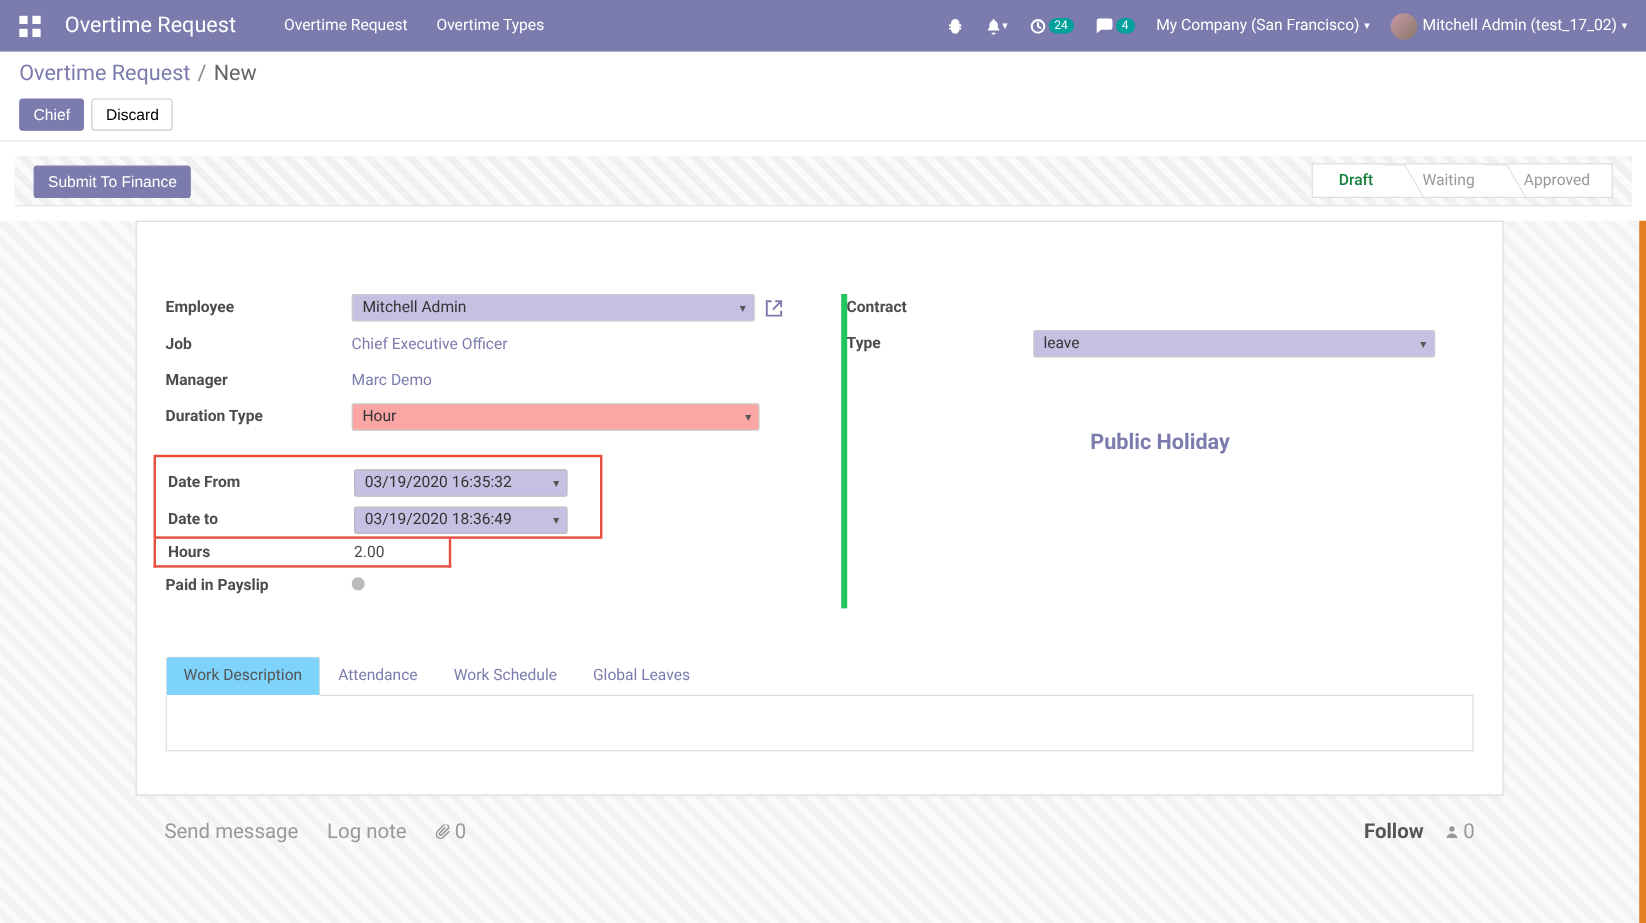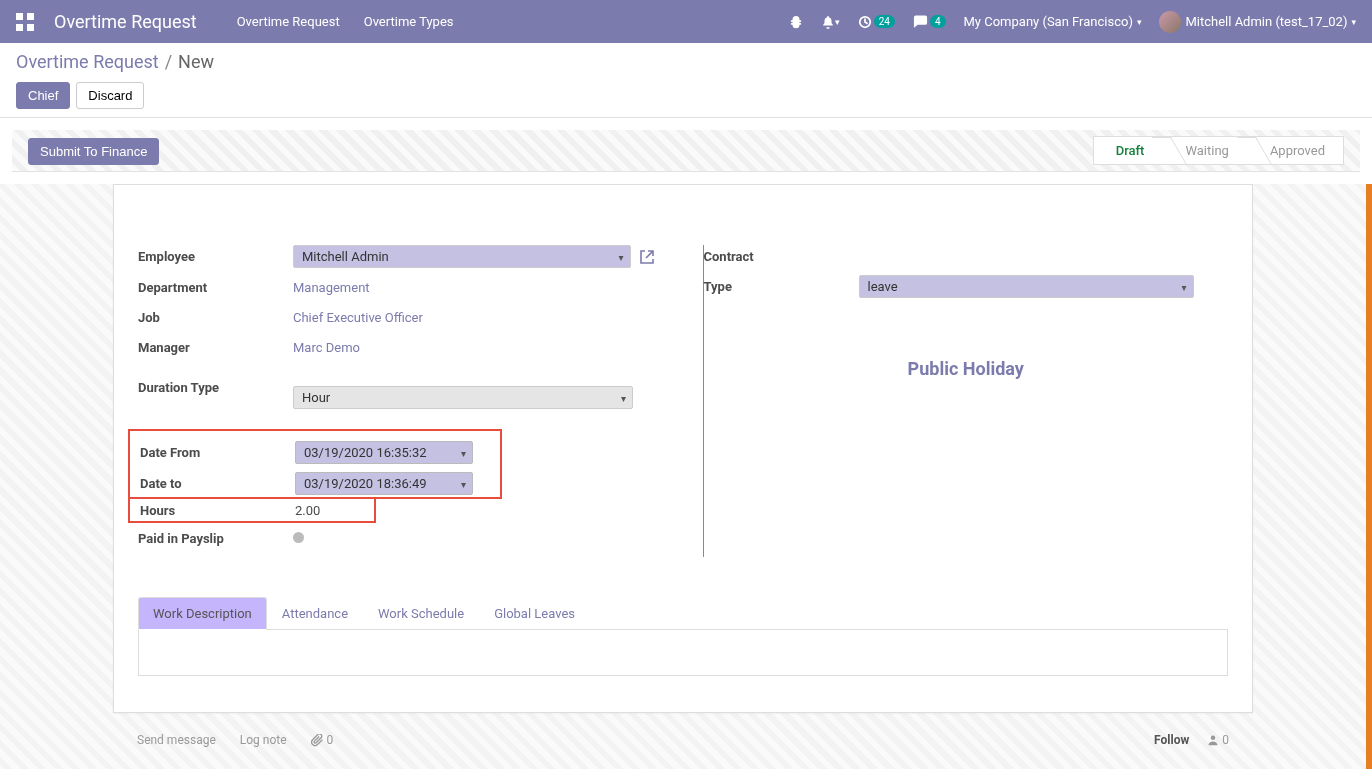--- a/index.html
+++ b/index.html
@@ -46,21 +46,21 @@
 .row-2col { display: flex; gap: 40px; }
 .col { flex: 1; }
 
 .field-row { display: flex; align-items: center; margin-bottom: 8px; min-height: 22px; }
 .field-label { width: 155px; font-weight: 700; color: #4c4c4c; font-size: 13px; flex-shrink: 0; }
 .field-value { flex: 1; }
 .link-val { color: #7c7bad; cursor: pointer; }
 
 .input-sel { width: 100%; padding: 3px 22px 3px 8px; border: 1px solid #ccc; border-radius: 2px; background: #c5c1e3; color: #333; font-size: 13px; position: relative; display: inline-block; }
 .input-sel .sel-caret { position: absolute; right: 6px; top: 50%; transform: translateY(-50%); font-size: 10px; color: #555; }
-.input-plain-sel { width: 100%; padding: 3px 22px 3px 8px; border: 1px solid #ccc; border-radius: 2px; background: #e5e5e5; color: #333; font-size: 13px; position: relative; display: inline-block; margin-top: 20px; }
+.input-plain-sel { width: 100%; padding: 3px 22px 3px 8px; border: 1px solid #ccc; border-radius: 2px; background: #fca5a5; color: #333; font-size: 13px; position: relative; display: inline-block; }
 .input-plain-sel .sel-caret { position: absolute; right: 6px; top: 50%; transform: translateY(-50%); font-size: 10px; color: #555; }
 
 .external-link-icon { color: #7c7bad; cursor: pointer; margin: 0 8px; }
 
 .upload-btn { background: #7c7bad; color: #fff; padding: 4px 10px; border-radius: 3px; font-size: 12px; cursor: pointer; display: inline-block; border: none; }
 
 .redbox1 { border: 2px solid #e74c3c; padding: 10px 0 2px 0; margin-top: 20px; margin-left: -10px; width: 374px; }
 .redbox1 .field-label { padding-left: 10px; width: 165px; }
 .redbox2 { border: 2px solid #e74c3c; margin-left: -10px; width: 248px; border-top: none; }
 .redbox2 .field-label { padding-left: 10px; width: 165px; }
@@ -69,25 +69,25 @@
 .date-input { width: 178px; padding: 3px 22px 3px 8px; border: 1px solid #bbb; border-radius: 2px; background: #c5c1e3; color: #333; font-size: 13px; position: relative; display: inline-block; }
 .date-input .sel-caret { position: absolute; right: 6px; top: 50%; transform: translateY(-50%); font-size: 10px; color: #555; }
 
 .radio-dot { width: 11px; height: 11px; border-radius: 50%; background: #bbb; display: inline-block; }
 
 .center-title { color: #7c7bad; font-size: 18px; font-weight: 700; text-align: center; margin-top: 60px; }
 
 
 .tabs { margin-top: 40px; border-bottom: 1px solid #ddd; display: flex; gap: 0; }
 .tab { padding: 8px 14px; color: #7c7bad; cursor: pointer; font-size: 13px; border: 1px solid transparent; border-bottom: none; margin-bottom: -1px; }
-.tab.active { color: #555; border: 1px solid #ddd; border-bottom: 1px solid #fff; border-radius: 3px 3px 0 0; background: #c4b5fd; }
+.tab.active { color: #555; border: 1px solid #ddd; border-bottom: 1px solid #fff; border-radius: 3px 3px 0 0; background: #7dd3fc; }
 .tab-content { border: 1px solid #ddd; border-top: none; height: 46px; margin-top: 0; }
 
 
-.chatter { max-width: 1140px; margin: 0 auto; padding: 20px 24px 0 24px; display: flex; align-items: center; color: #999; font-size: 12px; }
+.chatter { max-width: 1140px; margin: 0 auto; padding: 20px 24px 0 24px; display: flex; align-items: center; color: #999; font-size: 17px; }
 .chatter-left { display: flex; gap: 24px; }
 .chatter-item { cursor: pointer; }
 .chatter-right { margin-left: auto; display: flex; gap: 18px; align-items: center; }
 .attach-icon { display: flex; align-items: center; gap: 3px; }
 
 svg { display: block; }
 </style>
 </head>
 <body>
 
@@ -178,24 +178,20 @@
               <span class="sel-caret">▾</span>
             </span>
             <span class="external-link-icon">
               <svg width="16" height="16" viewBox="0 0 16 16" fill="none" stroke="#7c7bad" stroke-width="1.6">
                   <path d="M6 2H2v12h12v-4M9 2h5v5M14 2L7 9"></path>
                 </svg>
             </span>
           </div>
         </div>
 
-        <div class="field-row">
-          <div class="field-label">Department</div>
-          <div class="field-value link-val">Management</div>
-        </div>
 
         <div class="field-row">
           <div class="field-label">Job</div>
           <div class="field-value link-val">Chief Executive Officer</div>
         </div>
 
         <div class="field-row">
           <div class="field-label">Manager</div>
           <div class="field-value link-val">Marc Demo</div>
         </div>
@@ -240,21 +236,21 @@
 
         <div class="field-row" style="margin-top:4px;">
           <div class="field-label">Paid in Payslip</div>
           <div class="field-value">
             <span class="radio-dot"></span>
           </div>
         </div>
 
       </div>
 
-      <div class="col" style="border-left: 1px solid #22c55e; padding-left: 0;">
+      <div class="col" style="border-left: 5px solid #22c55e; padding-left: 0;">
         <div style="padding-left:0;">
           <div class="field-row">
             <div class="field-label" style="width:155px;">Contract</div>
           </div>
           <div class="field-row">
             <div class="field-label" style="width:155px;">Type</div>
             <div class="field-value">
               <span class="input-sel" style="width:335px;">
                 <span>leave</span>
                 <span class="sel-caret">▾</span>

